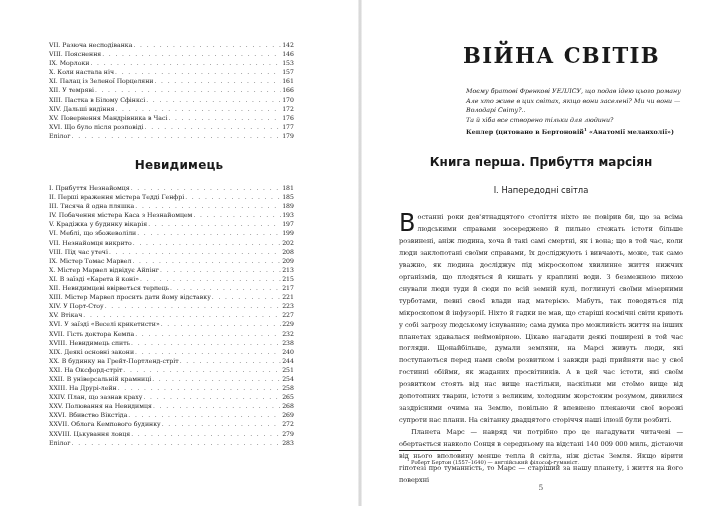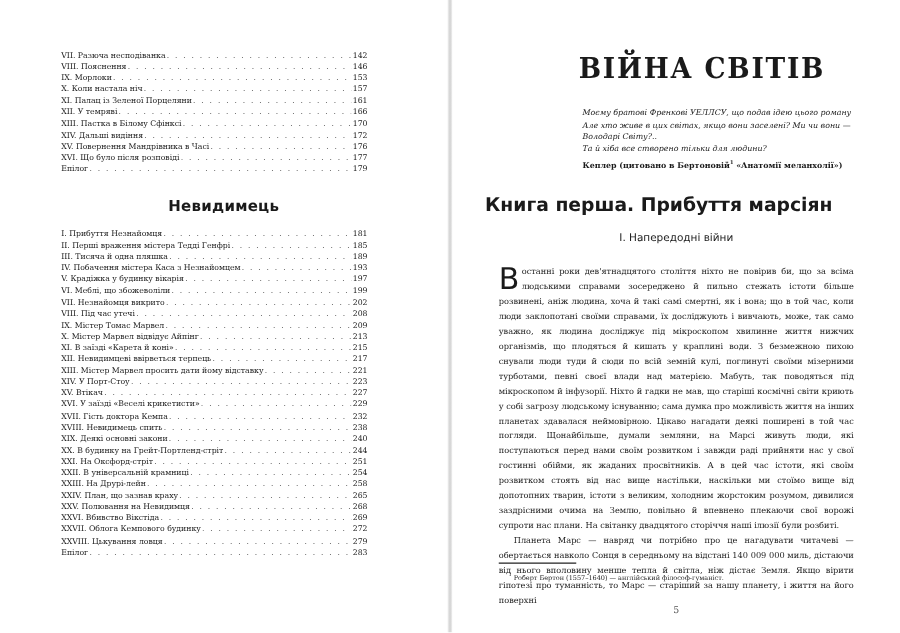--- a/index.html
+++ b/index.html
@@ -25,22 +25,22 @@
                    font-family: "DejaVu Sans", sans-serif; font-weight: bold; font-size: 12px; letter-spacing: 0.2px; }
 
   .book-title { position: absolute; left: 463px; top: 41px; font-family: "DejaVu Serif", serif; font-weight: bold;
                 font-size: 23px; letter-spacing: 1.5px; transform: scaleX(0.92); transform-origin: left; }
 
   .epigraph { position: absolute; left: 466px; top: 86px; width: 250px; font-size: 6.3px; line-height: 9.7px; }
   .epi-it { font-style: italic; display: block; }
   .epi-src { font-weight: bold; display: block; }
   .epi-src sup { font-size: 4px; vertical-align: super; }
 
-  .part-title { position: absolute; left: 348px; width: 358px; top: 155px; text-align: center;
-                font-family: "DejaVu Sans", sans-serif; font-weight: bold; font-size: 15px; }
+  .part-title { position: absolute; left: 362px; width: 358px; top: 155px; text-align: center;
+                font-family: "DejaVu Sans", sans-serif; font-weight: bold; font-size: 12px; }
   .chapter-title { position: absolute; left: 362px; width: 358px; top: 185px; text-align: center;
                    font-family: "DejaVu Sans", sans-serif; font-size: 8.4px; font-weight: normal; }
 
   .body-text { position: absolute; left: 399px; top: 212px; width: 284px; font-size: 6.55px; line-height: 11.95px; text-align: justify; }
   .body-text p { margin: 0; }
   .body-text p + p { text-indent: 12px; }
   .dropcap { float: left; font-family: "DejaVu Sans", sans-serif; font-size: 24px; line-height: 20px; margin: 1px 2px 0 0; font-weight: normal; }
 
   .fn-rule { position: absolute; left: 399px; top: 450px; width: 62px; height: 1px; background: #222; }
   .footnote { position: absolute; left: 407px; top: 457px; font-size: 5.2px; line-height: 7px; }
@@ -266,21 +266,21 @@
 
 <div class="epigraph">
   <span class="epi-it">Моєму братові Френкові УЕЛЛСУ, що подав ідею цього роману</span>
   <span class="epi-it">Але хто живе в цих світах, якщо вони заселені? Ми чи вони —</span>
   <span class="epi-it">Володарі Світу?..</span>
   <span class="epi-it">Та й хіба все створено тільки для людини?</span>
   <span class="epi-src"><span>Кеплер (цитовано в Бертоновій</span><sup>1</sup><span> «Анатомії меланхолії»)</span></span>
 </div>
 
 <h2 class="part-title">Книга перша. Прибуття марсіян</h2>
-<h3 class="chapter-title">І. Напередодні війни</h3>
+<h3 class="chapter-title">І. Напередодні світла</h3>
 
 <div class="body-text">
   <p><span class="dropcap">В</span><span> останні роки дев'ятнадцятого століття ніхто не повірив би, що за всіма людськими справами зосереджено й пильно стежать істоти більше розвинені, аніж людина, хоча й такі самі смертні, як і вона; що в той час, коли люди заклопотані своїми справами, їх досліджують і вивчають, може, так само уважно, як людина досліджує під мікроскопом хвилинне життя нижчих організмів, що плодяться й кишать у краплині води. З безмежною пихою снували люди туди й сюди по всій земній кулі, поглинуті своїми мізерними турботами, певні своєї влади над матерією. Мабуть, так поводяться під мікроскопом й інфузорії. Ніхто й гадки не мав, що старіші космічні світи криють у собі загрозу людському існуванню; сама думка про можливість життя на інших планетах здавалася неймовірною. Цікаво нагадати деякі поширені в той час погляди. Щонайбільше, думали земляни, на Марсі живуть люди, які поступаються перед нами своїм розвитком і завжди раді прийняти нас у свої гостинні обійми, як жаданих просвітників. А в цей час істоти, які своїм розвитком стоять від нас вище настільки, наскільки ми стоїмо вище від допотопних тварин, істоти з великим, холодним жорстоким розумом, дивилися заздрісними очима на Землю, повільно й впевнено плекаючи свої ворожі супроти нас плани. На світанку двадцятого сторіччя наші ілюзії були розбиті.</span></p>
   <p>Планета Марс — навряд чи потрібно про це нагадувати читачеві — обертається навколо Сонця в середньому на відстані 140 009 000 миль, дістаючи від нього вполовину менше тепла й світла, ніж дістає Земля. Якщо вірити гіпотезі про туманність, то Марс — старіший за нашу планету, і життя на його поверхні</p>
 </div>
 
 <div class="fn-rule"></div>
 <div class="footnote"><sup>1</sup><span> Роберт Бертон (1557–1640) — англійський філософ-гуманіст.</span></div>
 <div class="page-number">5</div>
 

